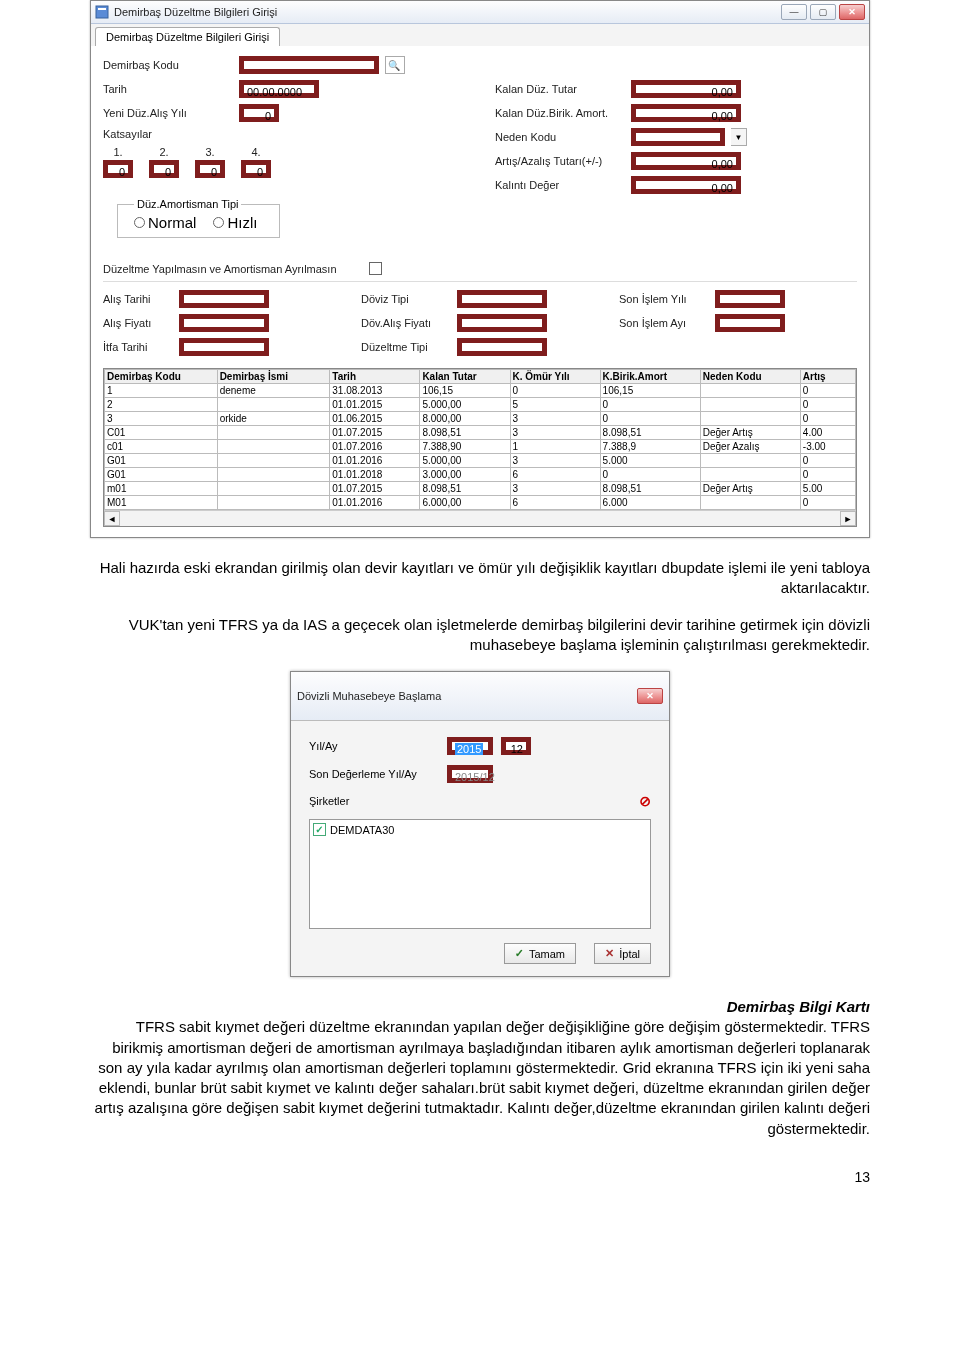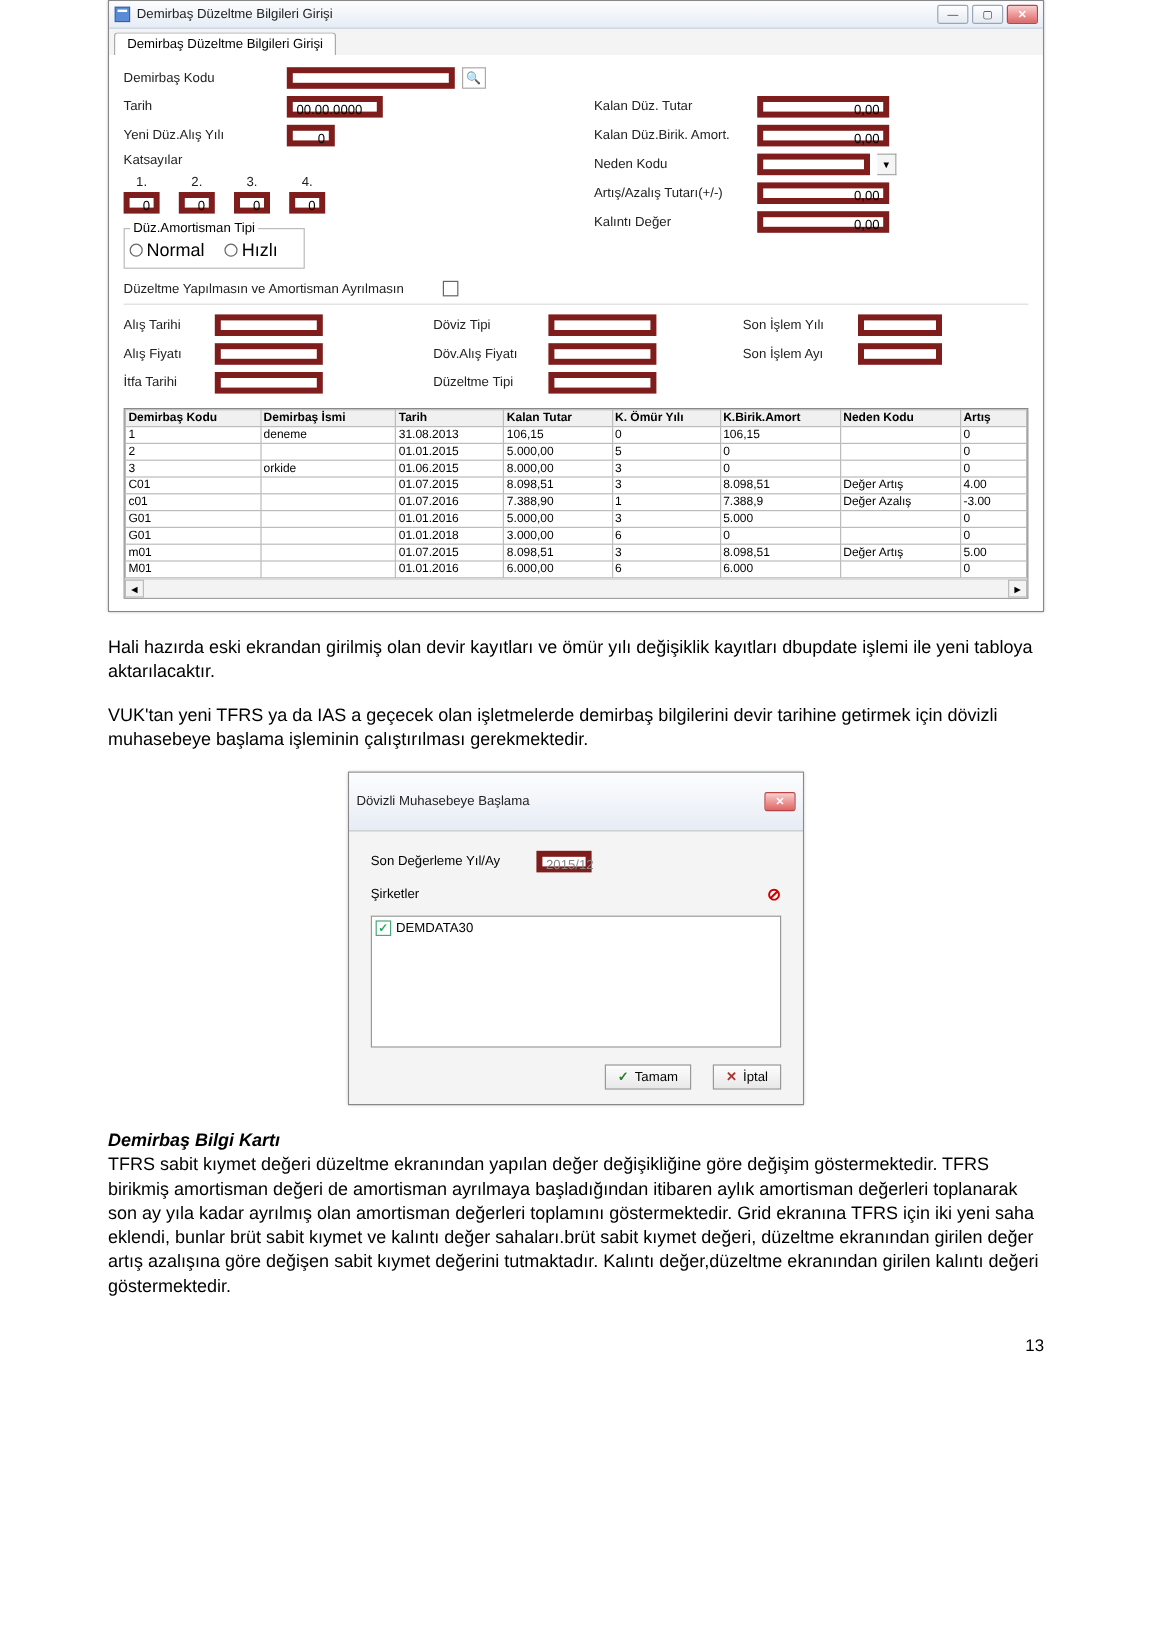--- a/index.html
+++ b/index.html
@@ -98,22 +98,22 @@
   .field-ro {
     text-align: right;
   }
   .two-col {
     display: flex;
     gap: 30px;
   }
   .col { flex: 1; }
   .radio-group fieldset {
     border: 1px solid #bbb;
-    padding: 4px 8px 6px 4px;
-    margin: 0;
+    padding: 4px 8px 6px 16px;
+    margin: 14px;
     display: inline-block;
   }
   .radio-group legend { font-size: 11px; padding: 0 3px; }
   .radio-opt { font-size:15px; margin-right:14px; display:inline-flex; align-items:center; gap:3px; }
   .radio-dot { width:11px; height:11px; border:1px solid #666; border-radius:50%; background:#fff; display:inline-block;}
   .chk {
     width:13px; height:13px; border:1px solid #666; background:#fff; display:inline-block;
   }
   .grid {
     border: 1px solid #888;
@@ -144,21 +144,21 @@
   .katsayi-col .lbl { width:auto; font-size:11px; margin-bottom:2px;}
   
   .body-text {
     width: 780px;
     margin: 18px auto 0 auto;
     font-family: Verdana, Tahoma, sans-serif;
     font-size: 15px;
     line-height: 1.35;
     color: #000;
   }
-  .body-text p { margin: 0 0 16px 0; }
+  .body-text p { margin: 0 0 16px 0; text-align: right; }
   .body-text .section-title {
     font-weight: bold;
     font-style: italic;
   }
   
   .dialog {
     width: 380px;
     margin: 12px auto 20px auto;
     border: 1px solid #888;
     background: #f4f4f4;
@@ -492,20 +492,25 @@
     <p>VUK'tan yeni TFRS ya da IAS a geçecek olan işletmelerde demirbaş bilgilerini devir tarihine getirmek için dövizli muhasebeye başlama işleminin çalıştırılması gerekmektedir.</p>
   </div>
 
   <div class="dialog">
     <div class="dlg-title">
       <span class="title-text">Dövizli Muhasebeye Başlama</span>
       <span class="win-btn close">✕</span>
     </div>
     <div class="dlg-body">
       <div class="dlg-row">
+        <span class="dlg-lbl">Yıl/Ay</span>
+        <span class="field" style="width:46px;text-align:left;"><span class="sel-blue">2015</span></span>
+        <span class="field" style="width:30px;text-align:right;">12</span>
+      </div>
+      <div class="dlg-row">
         <span class="dlg-lbl">Son Değerleme Yıl/Ay</span>
         <span class="field" style="width:46px;color:#888;">2015/12</span>
       </div>
       <div class="dlg-row">
         <span class="dlg-lbl">Şirketler</span>
         <span style="flex:1"></span>
         <span class="glyph no" style="font-size:14px;">⊘</span>
       </div>
       <div class="listbox">
         <div class="item">

